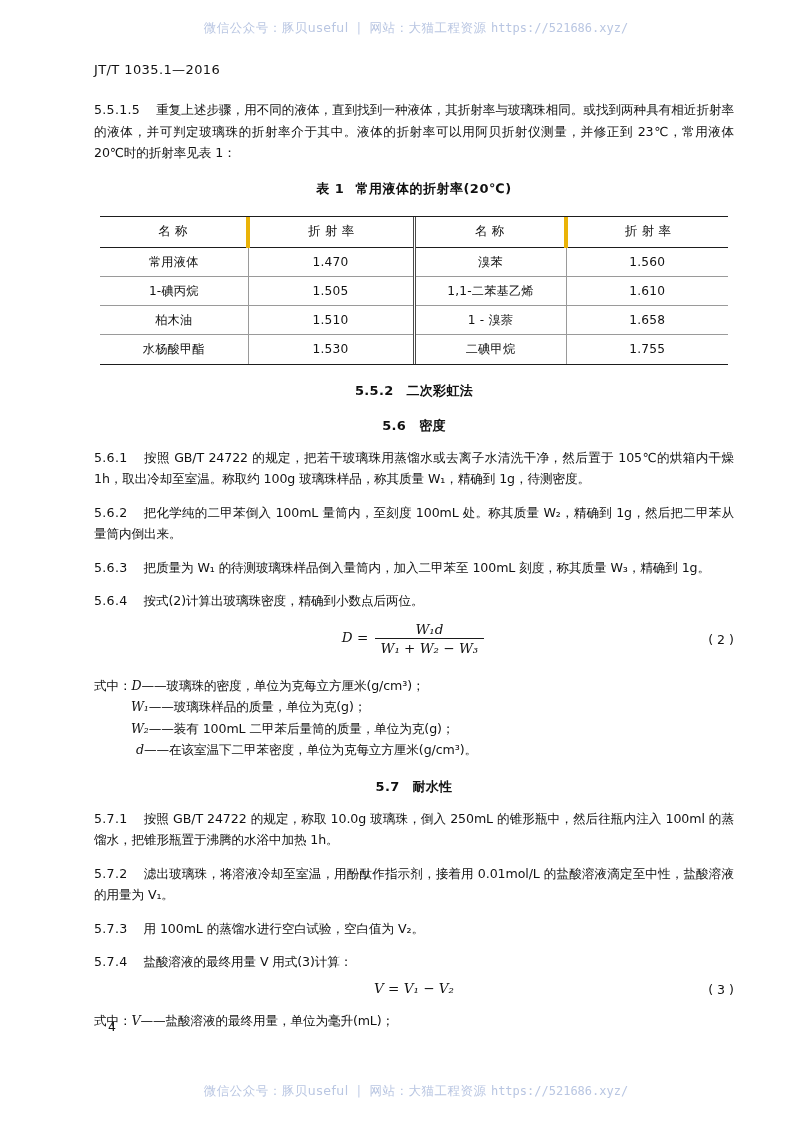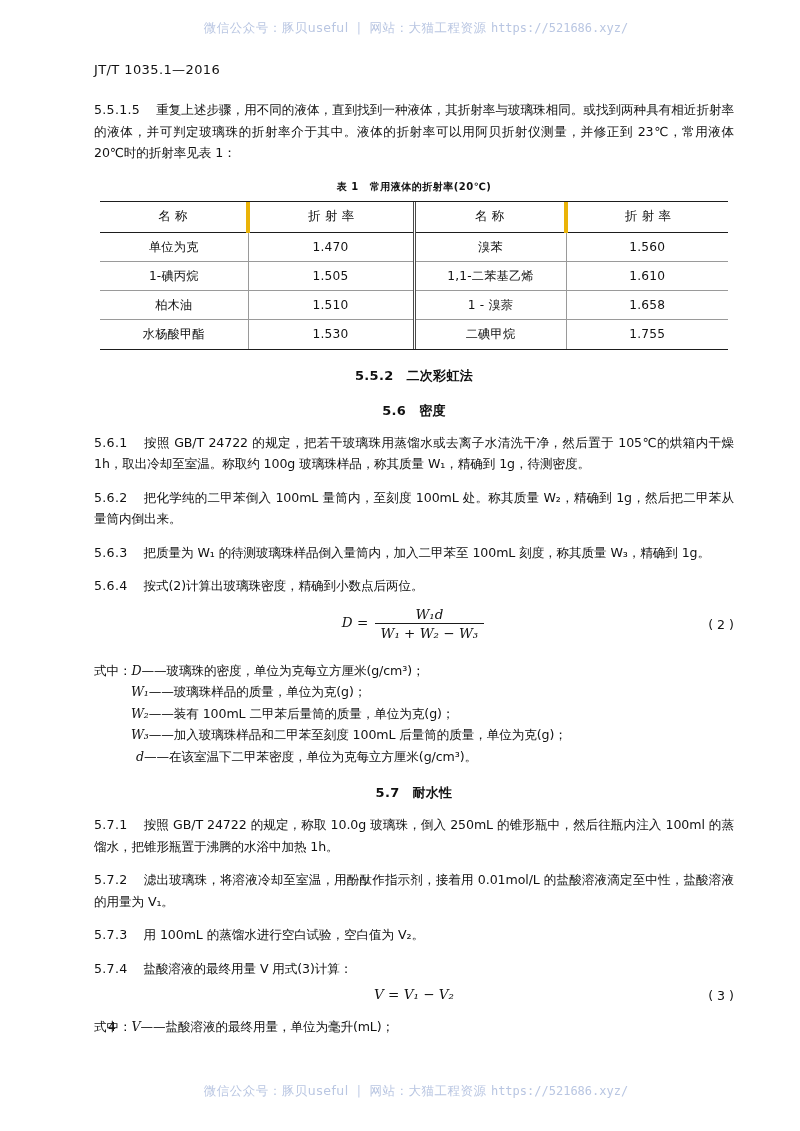--- a/index.html
+++ b/index.html
@@ -78,23 +78,23 @@
     margin: 17px 0 11px 0;
     letter-spacing: .3px;
     text-align: center;
   }
   .sec-head .sh-num { font-weight: bold; }
   .sec-head .sh-gap { display: inline-block; width: 13px; }
 
   
   .table-caption {
     text-align: center;
-    font-size: 10px;
+    font-size: 13px;
     font-weight: bold;
-    margin: 16px 0 7px 0;
+    margin: 16px 0 18px 0;
     letter-spacing: .5px;
   }
   .table-caption .cap-gap { display: inline-block; width: 11px; }
 
   table.reftable {
     border-collapse: collapse;
     width: 628px;
     margin: 0 auto;
     font-size: 12.2px;
     table-layout: fixed;
@@ -204,21 +204,21 @@
     <div class="tbl-wrap">
       <table class="reftable">
         <tbody>
             <tr class="hdr">
           <td class="c1 sp2">名 称</td>
           <td class="c2 sp3">折 射 率</td>
           <td class="c3 sp2">名 称</td>
           <td class="c4 sp3">折 射 率</td>
         </tr>
         <tr>
-          <td class="c1">单位为克</td>
+          <td class="c1">常用液体</td>
           <td class="c2">1.470</td>
           <td class="c3">溴苯</td>
           <td class="c4">1.560</td>
         </tr>
         <tr>
           <td class="c1">1-碘丙烷</td>
           <td class="c2">1.505</td>
           <td class="c3">1,1-二苯基乙烯</td>
           <td class="c4">1.610</td>
         </tr>
@@ -256,21 +256,20 @@
           <span class="de">W₁ + W₂ − W₃</span>
         </span>
       </div>
       <div class="formula-no">( 2 )</div>
     </div>
 
     <div class="where">
       <span class="wrow"><span>式中：</span><span class="sym">D</span><span>——</span><span>玻璃珠的密度，单位为克每立方厘米(g/cm³)；</span></span>
       <span class="wrow"><span class="ind1"></span><span class="sym">W₁</span><span>——</span><span>玻璃珠样品的质量，单位为克(g)；</span></span>
       <span class="wrow"><span class="ind1"></span><span class="sym">W₂</span><span>——</span><span>装有 100mL 二甲苯后量筒的质量，单位为克(g)；</span></span>
-      <span class="wrow"><span class="ind1"></span><span class="sym">W₃</span><span>——</span><span>加入玻璃珠样品和二甲苯至刻度 100mL 后量筒的质量，单位为克(g)；</span></span>
       <span class="wrow"><span class="ind2"></span><span class="sym">d</span><span>——</span><span>在该室温下二甲苯密度，单位为克每立方厘米(g/cm³)。</span></span>
     </div>
 
     <div class="sec-head"><span class="sh-num">5.7</span><span class="sh-gap"></span><span>耐水性</span></div>
 
     <p class="para"><span class="num">5.7.1</span><span class="gap"></span><span>按照 GB/T 24722 的规定，称取 10.0g 玻璃珠，倒入 250mL 的锥形瓶中，然后往瓶内注入 100ml 的蒸馏水，把锥形瓶置于沸腾的水浴中加热 1h。</span></p>
     <p class="para"><span class="num">5.7.2</span><span class="gap"></span><span>滤出玻璃珠，将溶液冷却至室温，用酚酞作指示剂，接着用 0.01mol/L 的盐酸溶液滴定至中性，盐酸溶液的用量为 V₁。</span></p>
     <p class="para"><span class="num">5.7.3</span><span class="gap"></span><span>用 100mL 的蒸馏水进行空白试验，空白值为 V₂。</span></p>
     <p class="para"><span class="num">5.7.4</span><span class="gap"></span><span>盐酸溶液的最终用量 V 用式(3)计算：</span></p>
 

